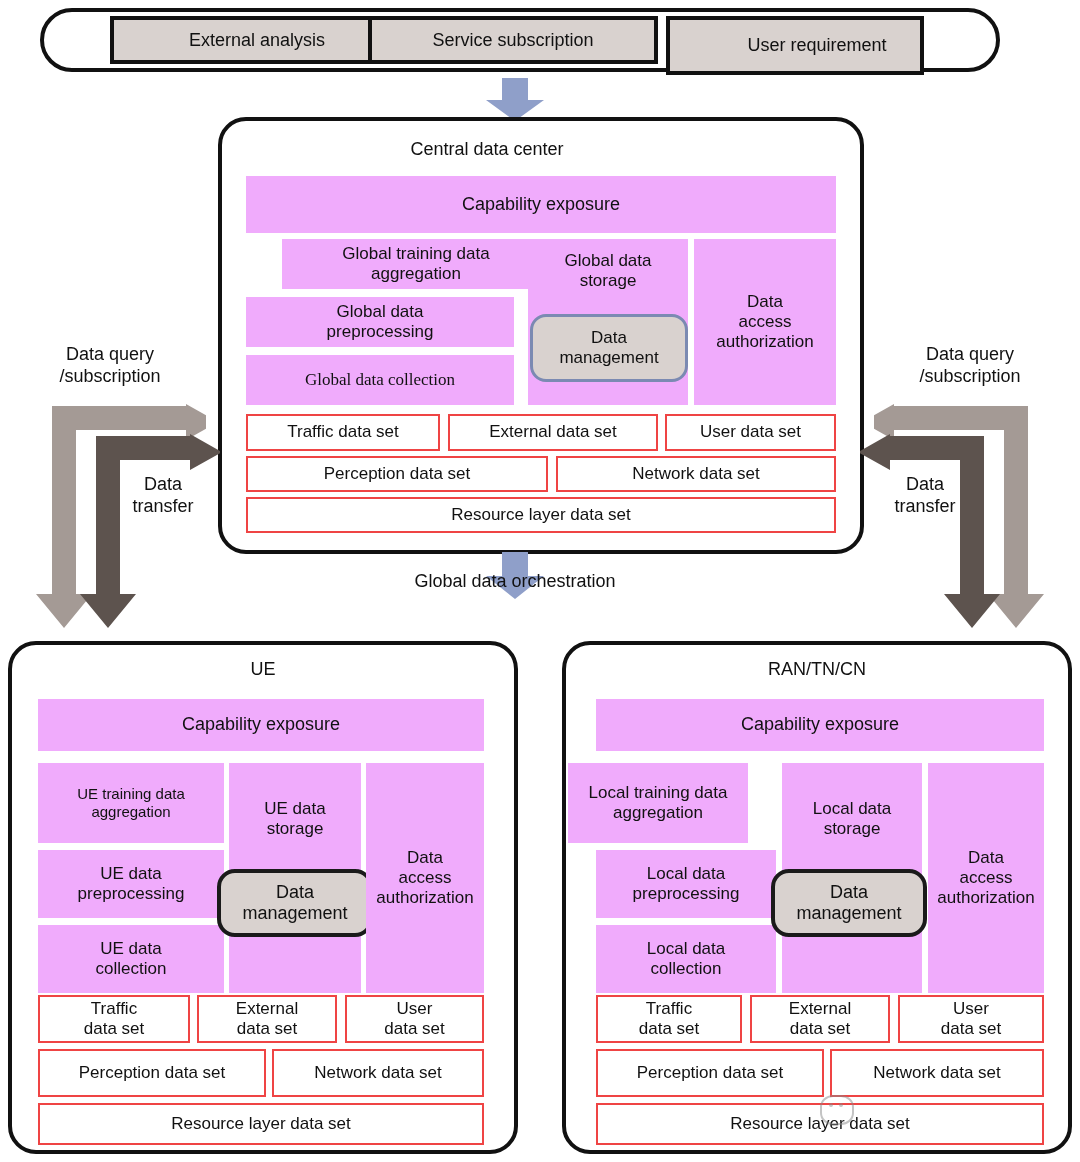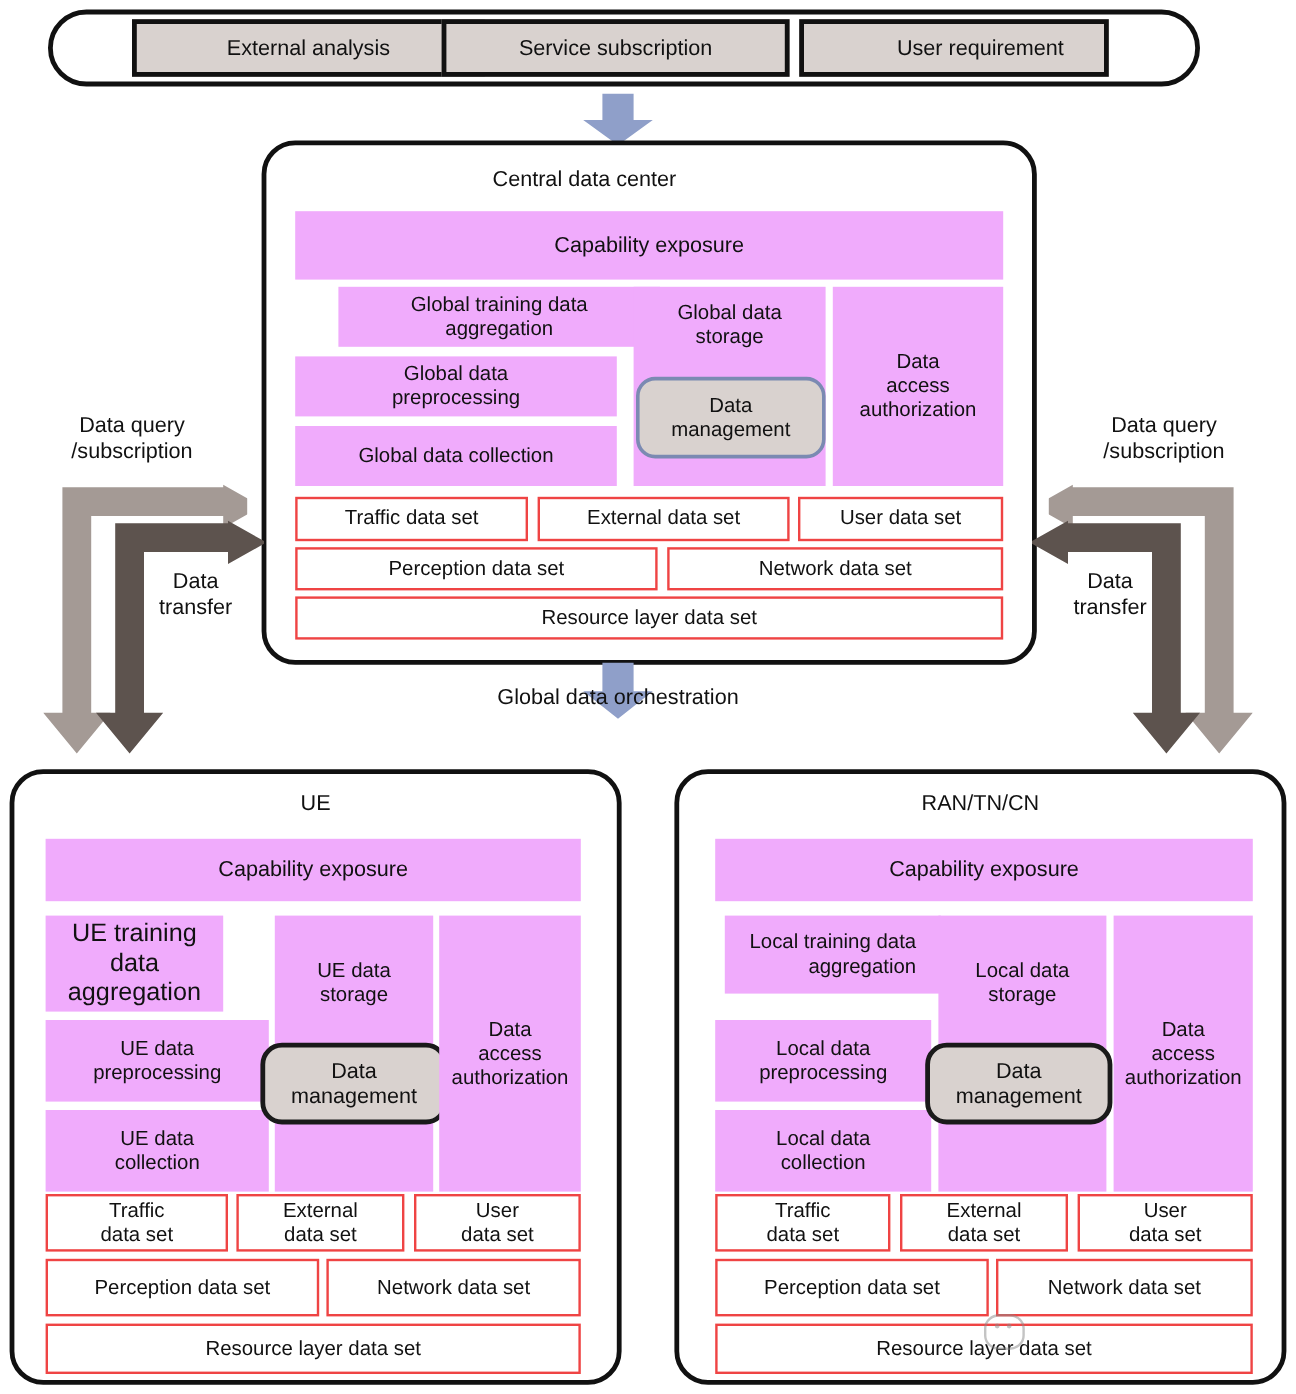--- a/index.html
+++ b/index.html
@@ -70,37 +70,37 @@
   .wm-badge:before{left:7px;}
   .wm-badge:after{left:17px;}
 </style>
 </head>
 <body>
 
 <div class="abs pill-outer" style="left:40px;top:8px;width:960px;height:64px;"></div>
 
 <div class="abs req-box" style="left:110px;top:16px;width:294px;height:48px;">External analysis</div>
 <div class="abs req-box" style="left:368px;top:16px;width:290px;height:48px;">Service subscription</div>
-<div class="abs req-box" style="left:666px;top:16px;width:258px;height:48px;padding-left:44px;">User requirement</div>
+<div class="abs req-box" style="left:666px;top:16px;width:258px;height:59px;padding-left:44px;">User requirement</div>
 
 <svg class="blue-arrow" style="left:482px;top:78px;" width="66" height="44" viewBox="0 0 66 44">
   <polygon points="20,0 46,0 46,22 62,22 33,43 4,22 20,22" fill="#8f9fc9"></polygon>
 </svg>
 
 <div class="abs round-outer" style="left:218px;top:117px;width:646px;height:437px;"></div>
 
 <div class="abs node-title" style="left:218px;top:135px;width:538px;height:28px;">Central data center</div>
 
 <div class="abs fill-box" style="left:246px;top:176px;width:590px;height:57px;font-size:18px;">Capability exposure</div>
 
 <div class="abs fill-box" style="left:246px;top:239px;width:268px;height:50px;font-size:17px;white-space:pre-line;margin-left:36px;">Global training data
 aggregation</div>
 <div class="abs fill-box" style="left:246px;top:297px;width:268px;height:50px;font-size:17px;white-space:pre-line;">Global data
 preprocessing</div>
-<div class="abs fill-box" style="left:246px;top:355px;width:268px;height:50px;font-size:17px;white-space:pre-line;">Global data collection</div>
+<div class="abs fill-box" style="left:246px;top:355px;width:268px;height:50px;font-size:17px;white-space:pre-line;font-family:Liberation Serif, serif;">Global data collection</div>
 
 <div class="abs fill-box top" style="left:528px;top:239px;width:160px;height:166px;font-size:17px;white-space:pre-line;padding-top:12px;">Global data
 storage</div>
 <div class="abs dm-blue" style="left:530px;top:314px;width:158px;height:68px;white-space:pre-line;">Data
 management</div>
 
 <div class="abs fill-box" style="left:694px;top:239px;width:142px;height:166px;font-size:17px;white-space:pre-line;">Data
 access
 authorization</div>
 
@@ -150,21 +150,21 @@
 
 <div class="lbl" style="left:870px;top:474px;width:110px;">Data
 transfer</div>
 
 <div class="abs round-outer" style="left:8px;top:641px;width:510px;height:513px;"></div>
 
 <div class="abs node-title" style="left:8px;top:656px;width:510px;height:26px;">UE</div>
 
 <div class="abs fill-box" style="left:38px;top:699px;width:446px;height:52px;font-size:18px;">Capability exposure</div>
 
-<div class="abs fill-box" style="left:38px;top:763px;width:148px;height:80px;font-size:21px;white-space:pre-line;">UE training data
+<div class="abs fill-box" style="left:38px;top:763px;width:186px;height:80px;font-size:15px;white-space:pre-line;">UE training data
 aggregation</div>
 <div class="abs fill-box" style="left:38px;top:850px;width:186px;height:68px;font-size:17px;white-space:pre-line;">UE data
 preprocessing</div>
 <div class="abs fill-box" style="left:38px;top:925px;width:186px;height:68px;font-size:17px;white-space:pre-line;">UE data
 collection</div>
 
 <div class="abs fill-box top" style="left:229px;top:763px;width:132px;height:230px;font-size:17px;white-space:pre-line;padding-top:36px;">UE data
 storage</div>
 <div class="abs dm-black" style="left:217px;top:869px;width:156px;height:68px;white-space:pre-line;">Data
 management</div>
@@ -184,21 +184,21 @@
 <div class="abs ds-box" style="left:272px;top:1049px;width:212px;height:48px;font-size:17px;white-space:pre-line;">Network data set</div>
 
 <div class="abs ds-box" style="left:38px;top:1103px;width:446px;height:42px;font-size:17px;white-space:pre-line;">Resource layer data set</div>
 
 <div class="abs round-outer" style="left:562px;top:641px;width:510px;height:513px;"></div>
 
 <div class="abs node-title" style="left:562px;top:656px;width:510px;height:26px;">RAN/TN/CN</div>
 
 <div class="abs fill-box" style="left:596px;top:699px;width:448px;height:52px;font-size:18px;">Capability exposure</div>
 
-<div class="abs fill-box" style="left:604px;top:763px;width:180px;height:65px;font-size:17px;white-space:pre-line;text-align:right;">Local training data
+<div class="abs fill-box" style="left:568px;top:763px;width:180px;height:80px;font-size:17px;white-space:pre-line;">Local training data
 aggregation</div>
 <div class="abs fill-box" style="left:596px;top:850px;width:180px;height:68px;font-size:17px;white-space:pre-line;">Local data
 preprocessing</div>
 <div class="abs fill-box" style="left:596px;top:925px;width:180px;height:68px;font-size:17px;white-space:pre-line;">Local data
 collection</div>
 
 <div class="abs fill-box top" style="left:782px;top:763px;width:140px;height:230px;font-size:17px;white-space:pre-line;padding-top:36px;">Local data
 storage</div>
 <div class="abs dm-black" style="left:771px;top:869px;width:156px;height:68px;white-space:pre-line;">Data
 management</div>

